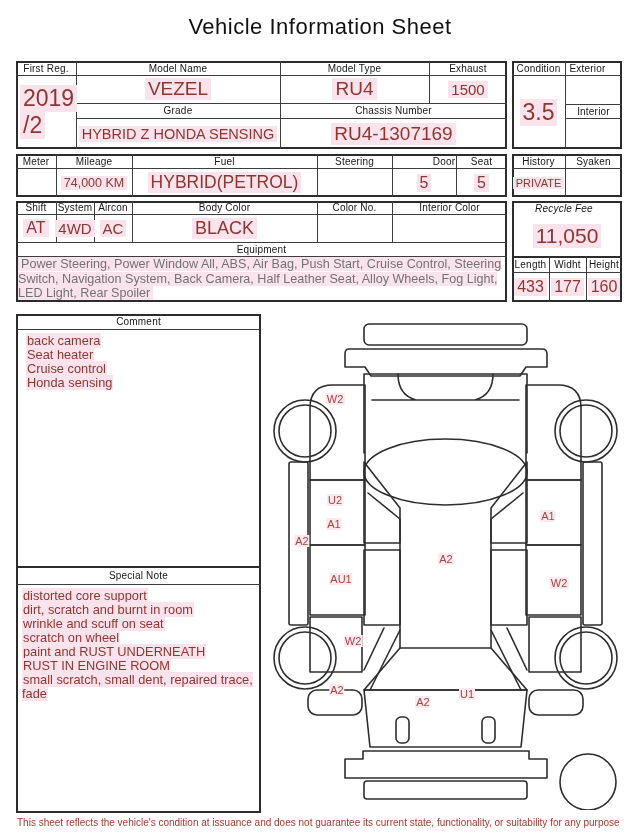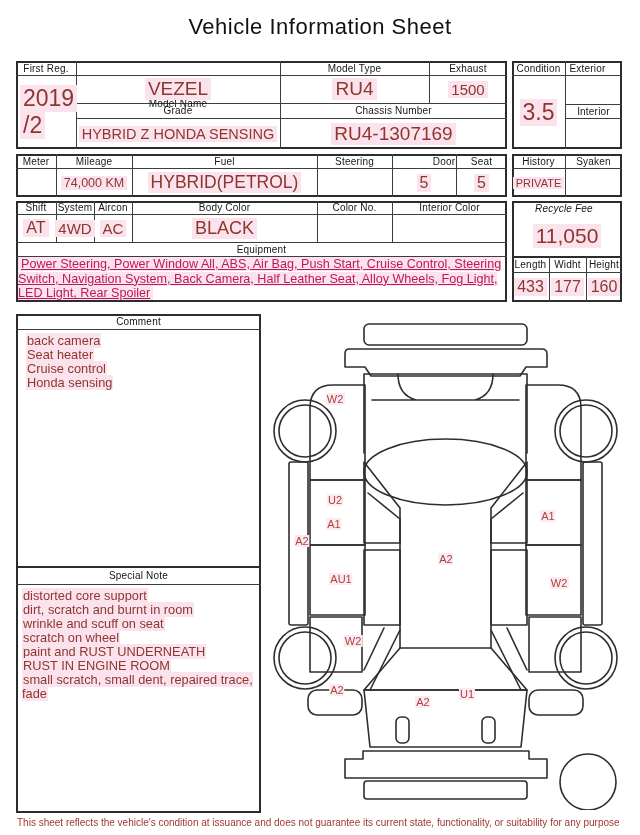--- a/index.html
+++ b/index.html
@@ -67,21 +67,21 @@
   <div class="abs hline" style="left:512px;top:256px;width:110px;height:2px;background:#2c2c2c;"></div>
   <div class="abs hline" style="left:512px;top:272px;width:110px;"></div>
   <div class="abs vline" style="left:549px;top:256px;height:46px;"></div>
   <div class="abs vline" style="left:586px;top:256px;height:46px;"></div>
 
   <div class="abs hline" style="left:16px;top:329px;width:245px;"></div>
   <div class="abs hline" style="left:16px;top:566px;width:245px;height:2px;background:#2c2c2c;"></div>
   <div class="abs hline" style="left:16px;top:584px;width:245px;"></div>
 
   <div class="abs lbl" style="left:16px;top:61px;width:60px;height:14px;">First Reg.</div>
-  <div class="abs lbl" style="left:76px;top:61px;width:204px;height:14px;margin-top:35px;">Model Name</div>
+  <div class="abs lbl" style="left:76px;top:61px;width:204px;height:14px;">Model Name</div>
   <div class="abs lbl" style="left:280px;top:61px;width:149px;height:14px;">Model Type</div>
   <div class="abs lbl" style="left:429px;top:61px;width:78px;height:14px;">Exhaust</div>
   <div class="abs lbl" style="left:76px;top:103px;width:204px;height:15px;">Grade</div>
   <div class="abs lbl" style="left:280px;top:103px;width:227px;height:15px;">Chassis Number</div>
   <div class="abs lbl" style="left:512px;top:61px;width:53px;height:14px;">Condition</div>
   <div class="abs lbl" style="left:565px;top:61px;width:45px;height:14px;">Exterior</div>
   <div class="abs lbl" style="left:565px;top:104px;width:57px;height:14px;">Interior</div>
   <div class="abs lbl" style="left:16px;top:154px;width:40px;height:14px;">Meter</div>
   <div class="abs lbl" style="left:56px;top:154px;width:76px;height:14px;">Mileage</div>
   <div class="abs lbl" style="left:132px;top:154px;width:185px;height:14px;">Fuel</div>
@@ -156,21 +156,21 @@
       <span class="hl">AC</span>
     </div>
   <div class="abs val" style="left:132px;top:214px;width:185px;height:28px;font-size:18px;">
       <span class="hl">BLACK</span>
     </div>
   <div class="abs val" style="left:317px;top:214px;width:75px;height:28px;"></div>
   <div class="abs val" style="left:392px;top:214px;width:115px;height:28px;"></div>
   <div class="abs val" style="left:512px;top:215px;width:110px;height:41px;font-size:21px;">
       <span class="hl">11,050</span>
     </div>
-  <div class="abs" style="left:18px;top:257px;width:487px;height:42px;font-size:12.6px;line-height:14.7px;color:#be185d;text-decoration:underline;"><span class="hl" style="white-space:normal;">Power Steering, Power Window All, ABS, Air Bag, Push Start, Cruise Control, Steering Switch, Navigation System, Back Camera, Half Leather Seat, Alloy Wheels, Fog Light, LED Light, Rear Spoiler</span></div>
+  <div class="abs" style="left:18px;top:257px;width:487px;height:42px;font-size:12.6px;line-height:14.7px;color:#737373;"><span class="hl" style="white-space:normal;">Power Steering, Power Window All, ABS, Air Bag, Push Start, Cruise Control, Steering Switch, Navigation System, Back Camera, Half Leather Seat, Alloy Wheels, Fog Light, LED Light, Rear Spoiler</span></div>
   <div class="abs val" style="left:512px;top:272px;width:37px;height:30px;font-size:16px;">
       <span class="hl">433</span>
     </div>
   <div class="abs val" style="left:549px;top:272px;width:37px;height:30px;font-size:16px;">
       <span class="hl">177</span>
     </div>
   <div class="abs val" style="left:586px;top:272px;width:36px;height:30px;font-size:16px;">
       <span class="hl">160</span>
     </div>
 

